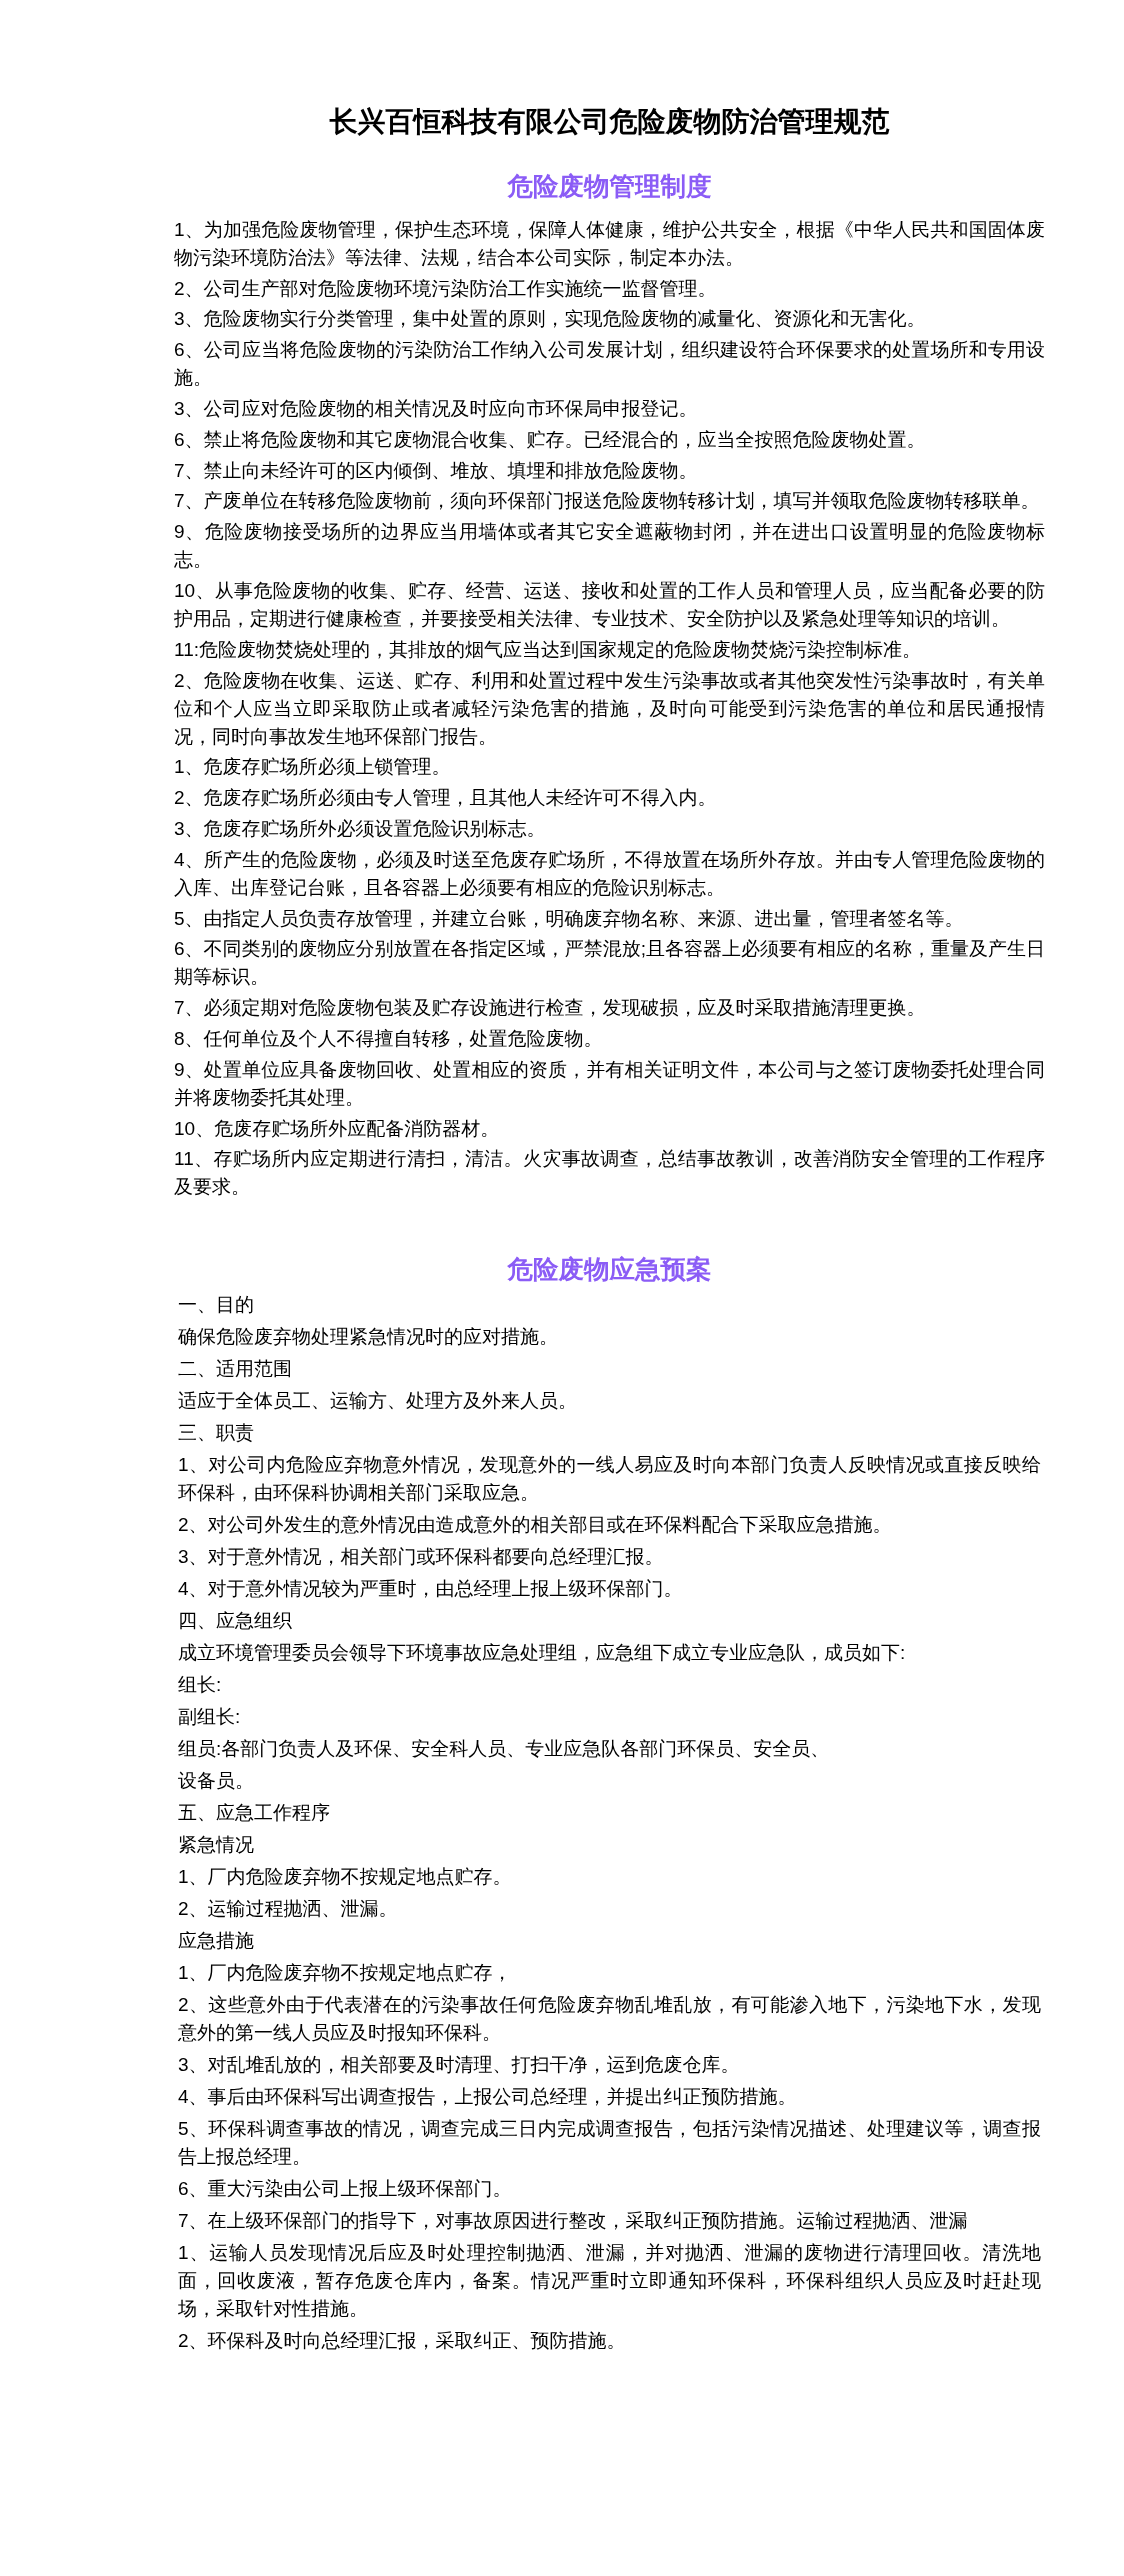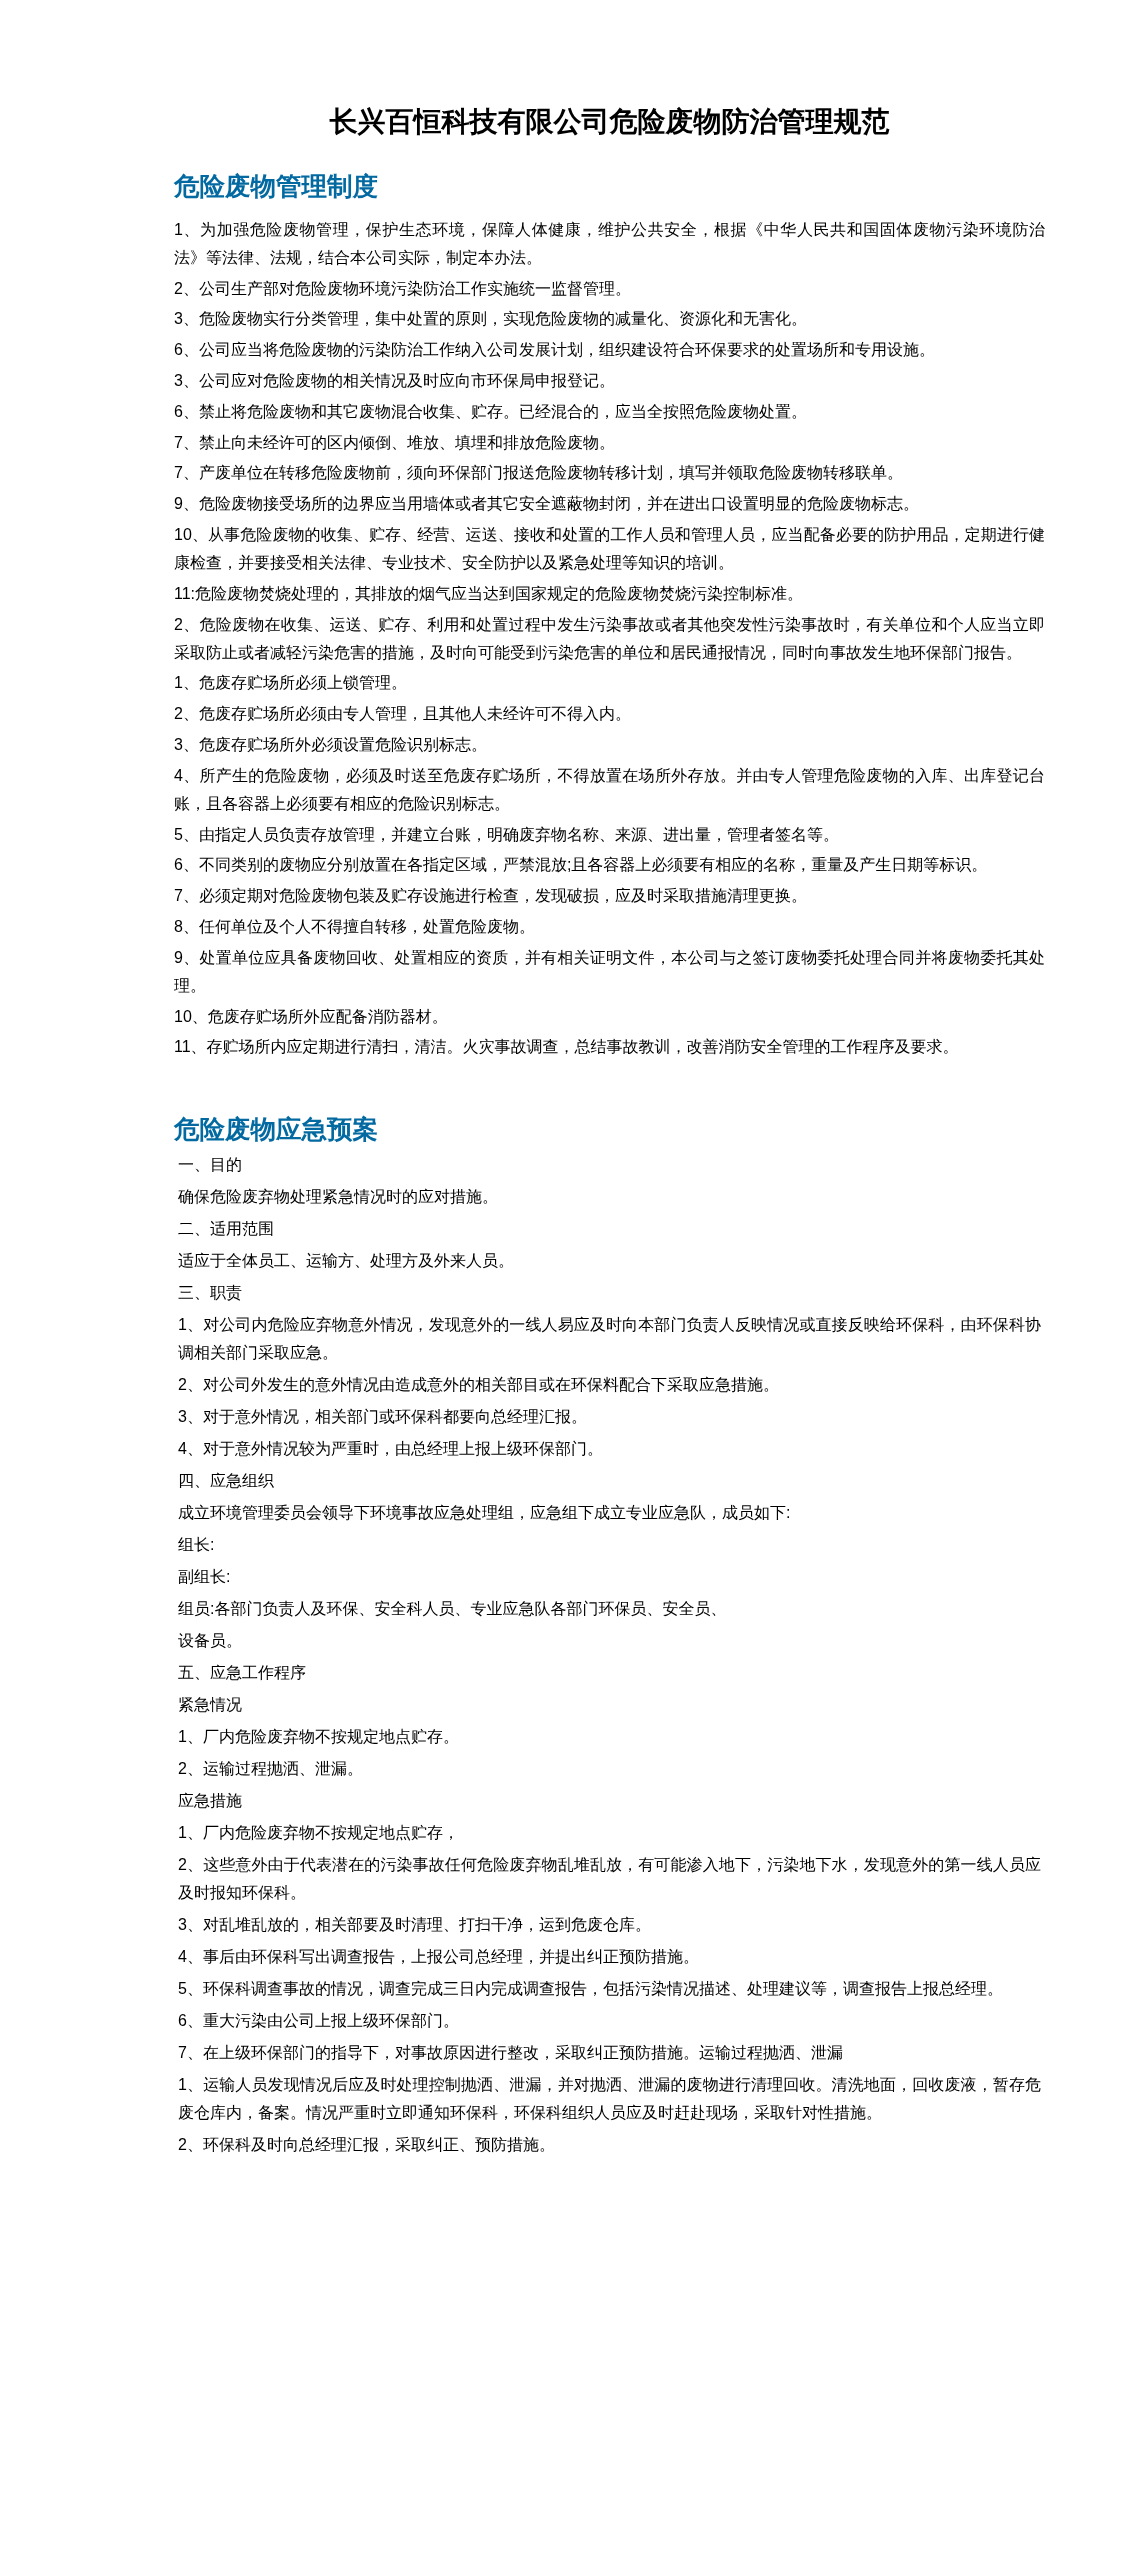--- a/index.html
+++ b/index.html
@@ -19,27 +19,28 @@
     line-height: 37px;
     font-weight: 700;
     text-align: center;
     margin: 0;
     color: #000000;
   }
   .doc-section h2 {
     font-size: 25.5px;
     line-height: 33px;
     font-weight: 700;
-    color: #0369a1;
+    color: #8b5cf6;
+    text-align: center;
   }
   .sec-1 h2 { margin: 30px 0 12.8px 0; }
   .sec-2 h2 { margin: 12.8px 0 15.6px 0; }
   .sec-3 h2 { margin: 52px 0 4.3px 0; }
   .paras p {
-    font-size: 16px;
+    font-size: 19px;
     line-height: 28px;
     margin: 0;
     text-align: justify;
     word-break: break-all;
   }
   .paras.spaced p { margin: 0 0 2.8px 0; }
   .paras.plain p { margin: 4px; }
 </style>
 </head>
 <body>

